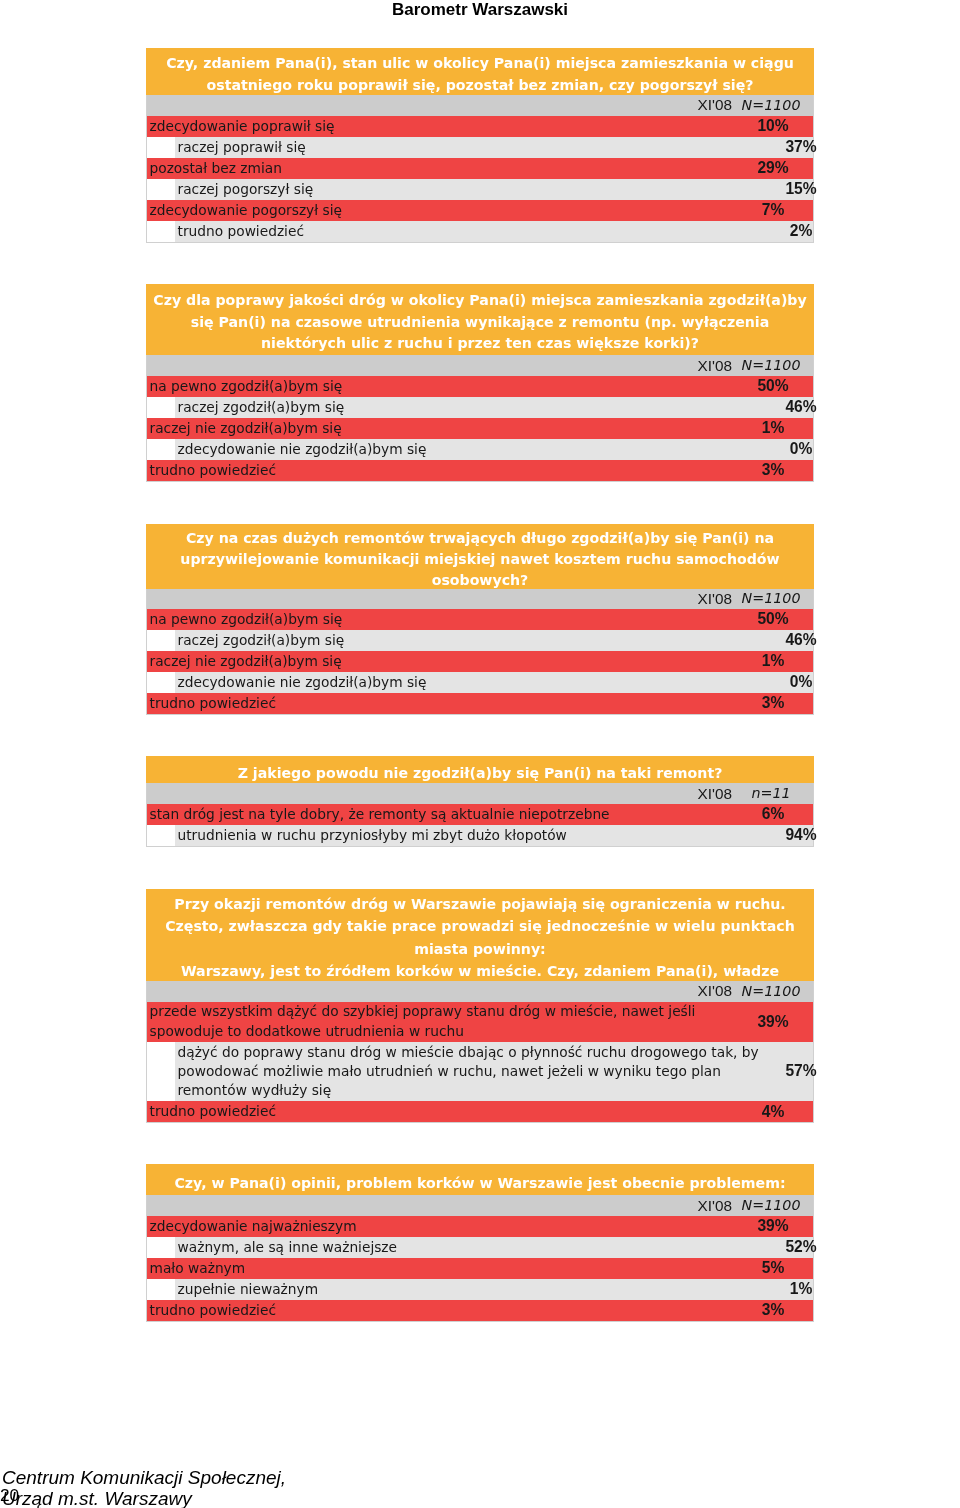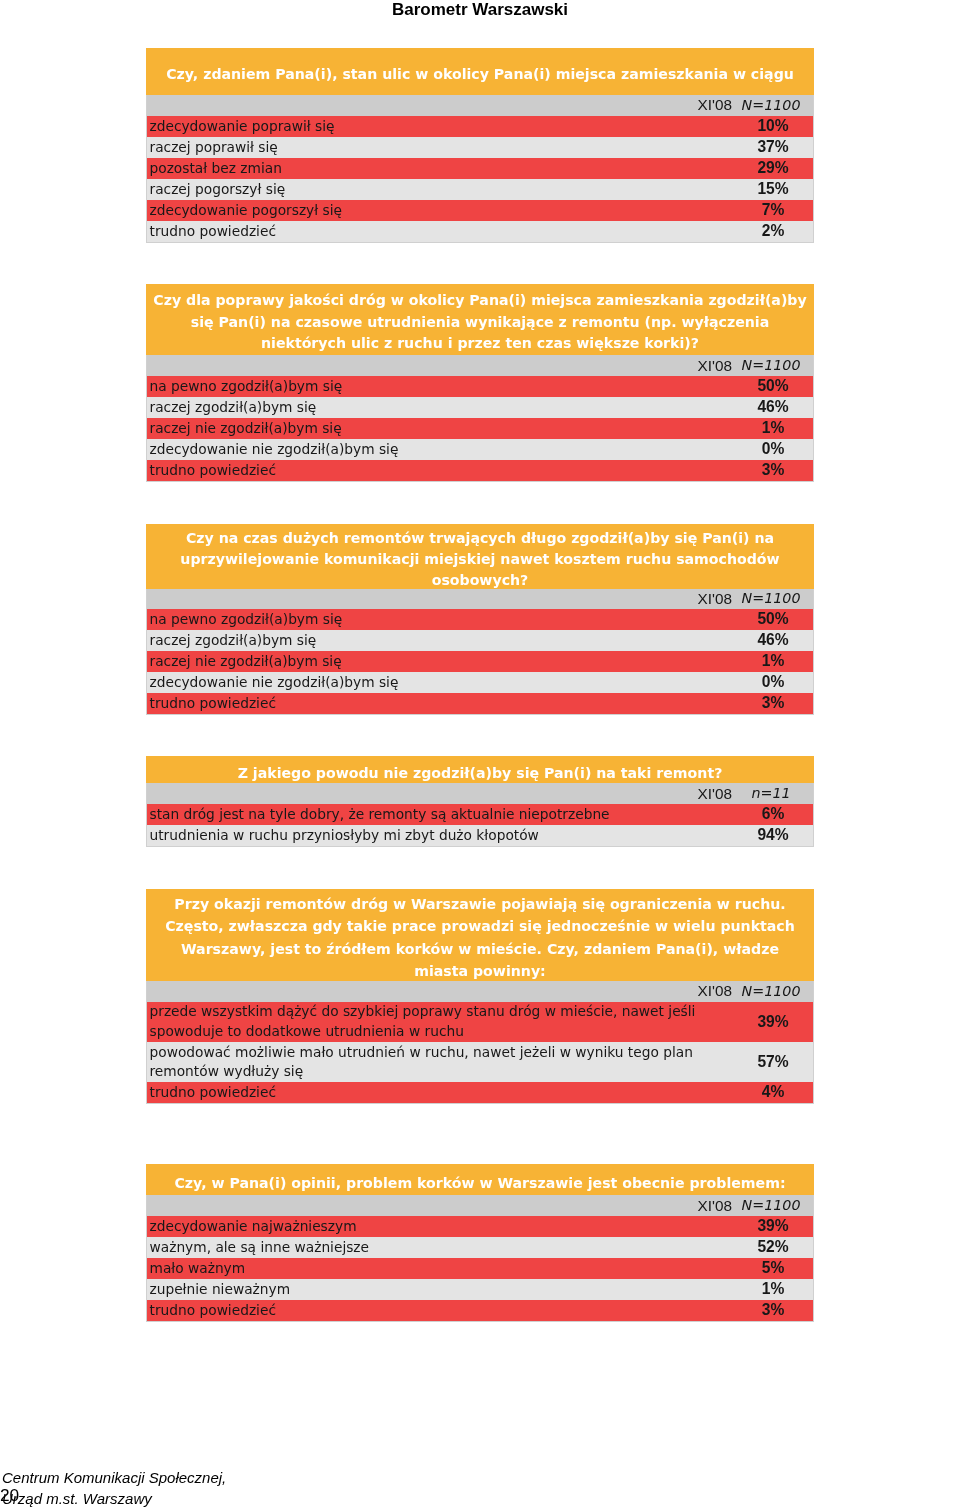--- a/index.html
+++ b/index.html
@@ -83,21 +83,21 @@
   .rows {
     border: 1px solid var(--border);
     border-top: 0;
     box-sizing: border-box;
     width: 668px;
   }
   .qrow {
     display: flex;
     background: #ef4444;
   }
-  .qrow.alt { background: var(--rowalt); }
+  .qrow.alt { background: var(--rowalt); margin-left: 28px; }
   .qrow .lbl {
     width: 668px;
     padding: 0.9px 0 0.9px 2.5px;
     box-sizing: border-box;
     font-size: 13.75px;
     line-height: 19.2px;
     color: #181818;
   }
   .qrow .lbl div { white-space: nowrap; }
   .qrow .val {
@@ -114,21 +114,21 @@
     color: #181818;
   }
   .qrow { position: relative; }
 
   .footer {
     position: absolute;
     left: 2px;
     top: 1467px;
     font-family: "Liberation Sans", sans-serif;
     font-style: italic;
-    font-size: 15px;
+    font-size: 19px;
     line-height: 21px;
     color: #000;
   }
   .pagenum {
     position: absolute;
     left: 0; width: 957.8px;
     top: 1486px;
     text-align: left;
     font-family: "Liberation Sans", sans-serif;
     font-size: 17.3px;
@@ -138,20 +138,21 @@
 </style>
 </head>
 <body>
 
 <div class="page">
   <div class="doc-title">Barometr Warszawski</div>
   <div id="tables">
       <div class="qtable" style="top: 48.2px;">
         <div class="qhead" style="height:46.6px;line-height:22.6px">
           <div>Czy, zdaniem Pana(i), stan ulic w okolicy Pana(i) miejsca zamieszkania w ciągu</div>
+          <div>ostatniego roku poprawił się, pozostał bez zmian, czy pogorszył się?</div>
         </div>
         <div class="qsub" style="height:21px">
           <span class="wave">XI'08</span>
           <span class="base">N=1100</span>
         </div>
         <div class="rows">
           <div class="qrow">
             <div class="lbl">
               <div>zdecydowanie poprawił się</div>
             </div>
@@ -295,37 +296,38 @@
               <div>utrudnienia w ruchu przyniosłyby mi zbyt dużo kłopotów</div>
             </div>
             <div class="val">94%</div>
           </div>
         </div>
       </div>
       <div class="qtable" style="top: 888.7px;">
         <div class="qhead" style="height:92.2px;line-height:22.4px">
           <div>Przy okazji remontów dróg w Warszawie pojawiają się ograniczenia w ruchu.</div>
           <div>Często, zwłaszcza gdy takie prace prowadzi się jednocześnie w wielu punktach</div>
+          <div>miasta powinny:</div>
           <div>Warszawy, jest to źródłem korków w mieście. Czy, zdaniem Pana(i), władze</div>
-          <div>miasta powinny:</div>
         </div>
         <div class="qsub" style="height:20.7px">
           <span class="wave">XI'08</span>
           <span class="base">N=1100</span>
         </div>
         <div class="rows">
           <div class="qrow">
             <div class="lbl">
               <div>przede wszystkim dążyć do szybkiej poprawy stanu dróg w mieście, nawet jeśli</div>
               <div>spowoduje to dodatkowe utrudnienia w ruchu</div>
             </div>
             <div class="val">39%</div>
           </div>
           <div class="qrow alt">
             <div class="lbl">
+              <div>dążyć do poprawy stanu dróg w mieście dbając o płynność ruchu drogowego tak, by</div>
               <div>powodować możliwie mało utrudnień w ruchu,  nawet jeżeli w wyniku tego plan</div>
               <div>remontów wydłuży się</div>
             </div>
             <div class="val">57%</div>
           </div>
           <div class="qrow">
             <div class="lbl">
               <div>trudno powiedzieć</div>
             </div>
             <div class="val">4%</div>

